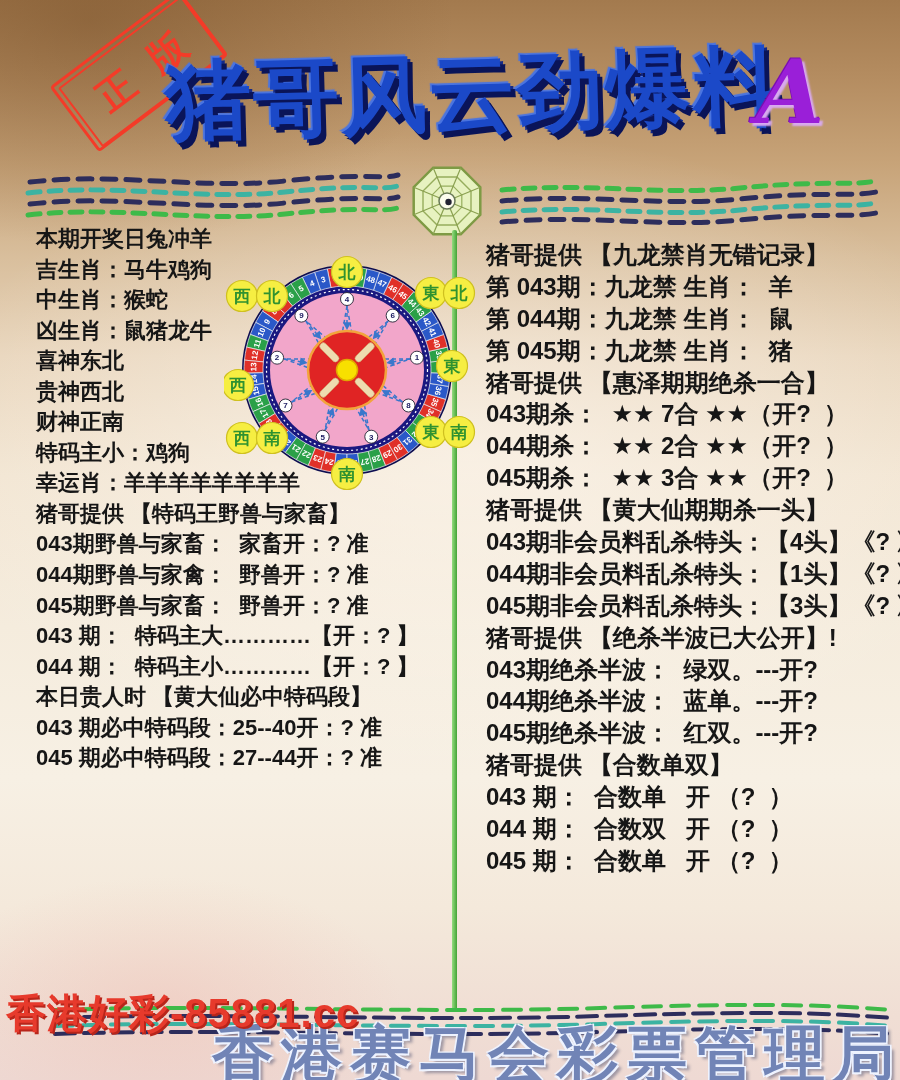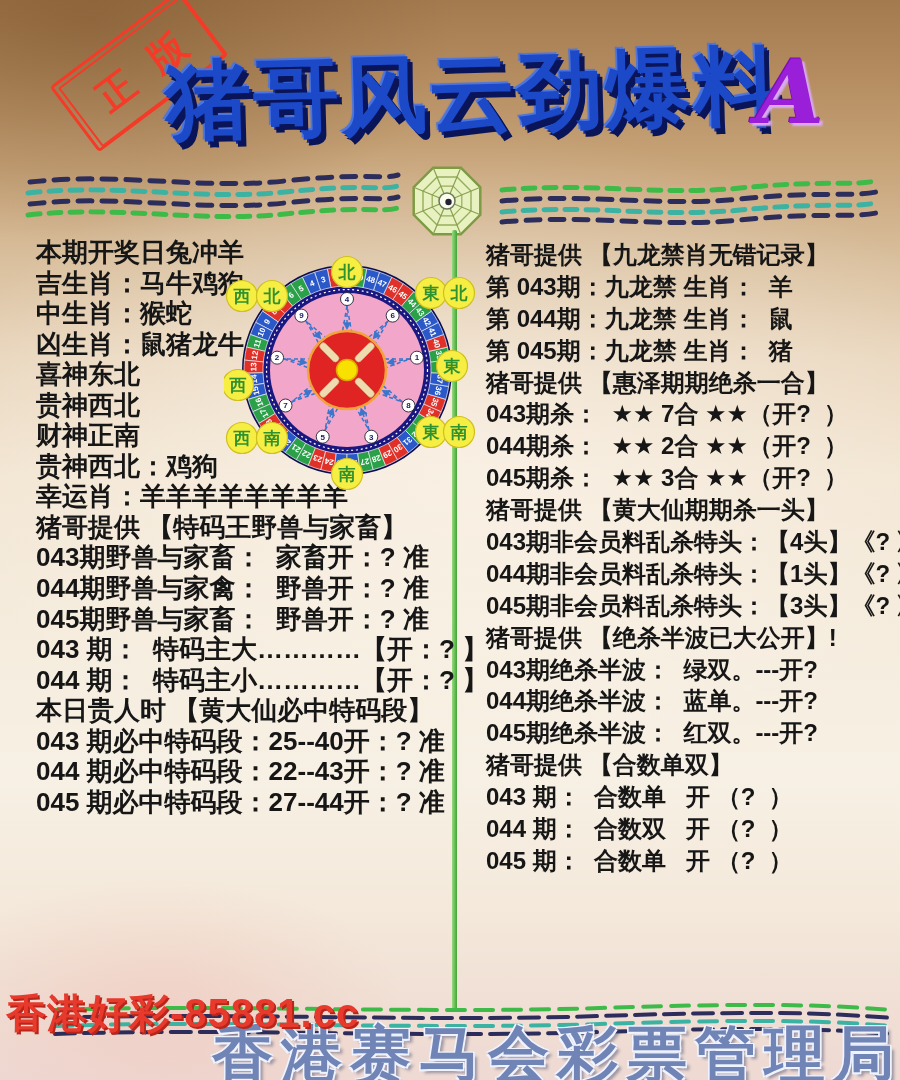--- a/index.html
+++ b/index.html
@@ -17,21 +17,21 @@
     align-items:center;justify-content:center;font-size:38px;font-weight:bold;color:#f43b28;
     letter-spacing:26px;text-indent:26px;white-space:nowrap;}
   .title{position:absolute;left:165px;top:36px;font-size:86px;font-weight:900;color:#1b49c8;
     transform:rotate(-1.5deg);letter-spacing:2px;white-space:nowrap;
     text-shadow:5px 6px 0 #0a1458,3px 3px 0 #142a88,-2px -2px 1px #4a74e0;}
   .edition{position:absolute;left:756px;top:40px;font-family:"DejaVu Serif","Liberation Serif",serif;
     font-style:italic;font-weight:bold;font-size:88px;color:#9a1fd8;
     text-shadow:3px 3px 2px #d9aaf0,-1px -1px 0 #7a0fb0;}
   .col{position:absolute;color:#161616;font-weight:bold;}
   .col .line{white-space:pre;}
-  .col-left{left:36px;top:237px;font-size:26px;}
+  .col-left{left:36px;top:224px;font-size:22px;}
   .col-left .line{height:30.55px;line-height:30.55px;}
   .col-right{left:486px;top:239px;font-size:24px;}
   .col-right .line{height:31.9px;line-height:31.9px;}
   .vline{position:absolute;left:452px;top:230px;width:5px;height:782px;border-radius:2px;
     background:linear-gradient(90deg,#96dc80,#43a336);}
   .footer-watermark{position:absolute;left:212px;top:1014px;font-size:61px;font-weight:bold;
     color:#7184b6;letter-spacing:8px;white-space:nowrap;
     text-shadow:1.5px 1.5px 0 #eef3ff,-1.5px -1.5px 0 #eef3ff,1.5px -1.5px 0 #eef3ff,-1.5px 1.5px 0 #eef3ff,4px 4px 3px rgba(40,50,90,.4);}
   .footer-red{position:absolute;left:6px;top:986px;font-size:40px;font-weight:900;color:#e73a2c;
     white-space:nowrap;letter-spacing:1px;text-shadow:2px 2px 0 #b8251a;}
@@ -82,31 +82,30 @@
   <div class="vline"></div>
 
   <div class="col col-left" id="col-left">
       <div class="line">本期开奖日兔冲羊</div>
       <div class="line">吉生肖：马牛鸡狗</div>
       <div class="line">中生肖：猴蛇</div>
       <div class="line">凶生肖：鼠猪龙牛</div>
       <div class="line">喜神东北</div>
       <div class="line">贵神西北</div>
       <div class="line">财神正南</div>
-      <div class="line">贵神西北：鸡狗</div>
+      <div class="line">特码主小：鸡狗</div>
       <div class="line">幸运肖：羊羊羊羊羊羊羊羊</div>
       <div class="line">猪哥提供 【特码王野兽与家畜】</div>
       <div class="line">043期野兽与家畜：  家畜开：? 准</div>
       <div class="line">044期野兽与家禽：  野兽开：? 准</div>
       <div class="line">045期野兽与家畜：  野兽开：? 准</div>
       <div class="line">043 期：  特码主大…………【开：? 】</div>
       <div class="line">044 期：  特码主小…………【开：? 】</div>
       <div class="line">本日贵人时 【黄大仙必中特码段】</div>
       <div class="line">043 期必中特码段：25--40开：? 准</div>
-      <div class="line">044 期必中特码段：22--43开：? 准</div>
       <div class="line">045 期必中特码段：27--44开：? 准</div>
     </div>
   <div class="col col-right" id="col-right">
       <div class="line">猪哥提供 【九龙禁肖无错记录】</div>
       <div class="line">第 043期：九龙禁 生肖：  羊</div>
       <div class="line">第 044期：九龙禁 生肖：  鼠</div>
       <div class="line">第 045期：九龙禁 生肖：  猪</div>
       <div class="line">猪哥提供 【惠泽期期绝杀一合】</div>
       <div class="line">043期杀：  ★★ 7合 ★★（开?  ）</div>
       <div class="line">044期杀：  ★★ 2合 ★★（开?  ）</div>

